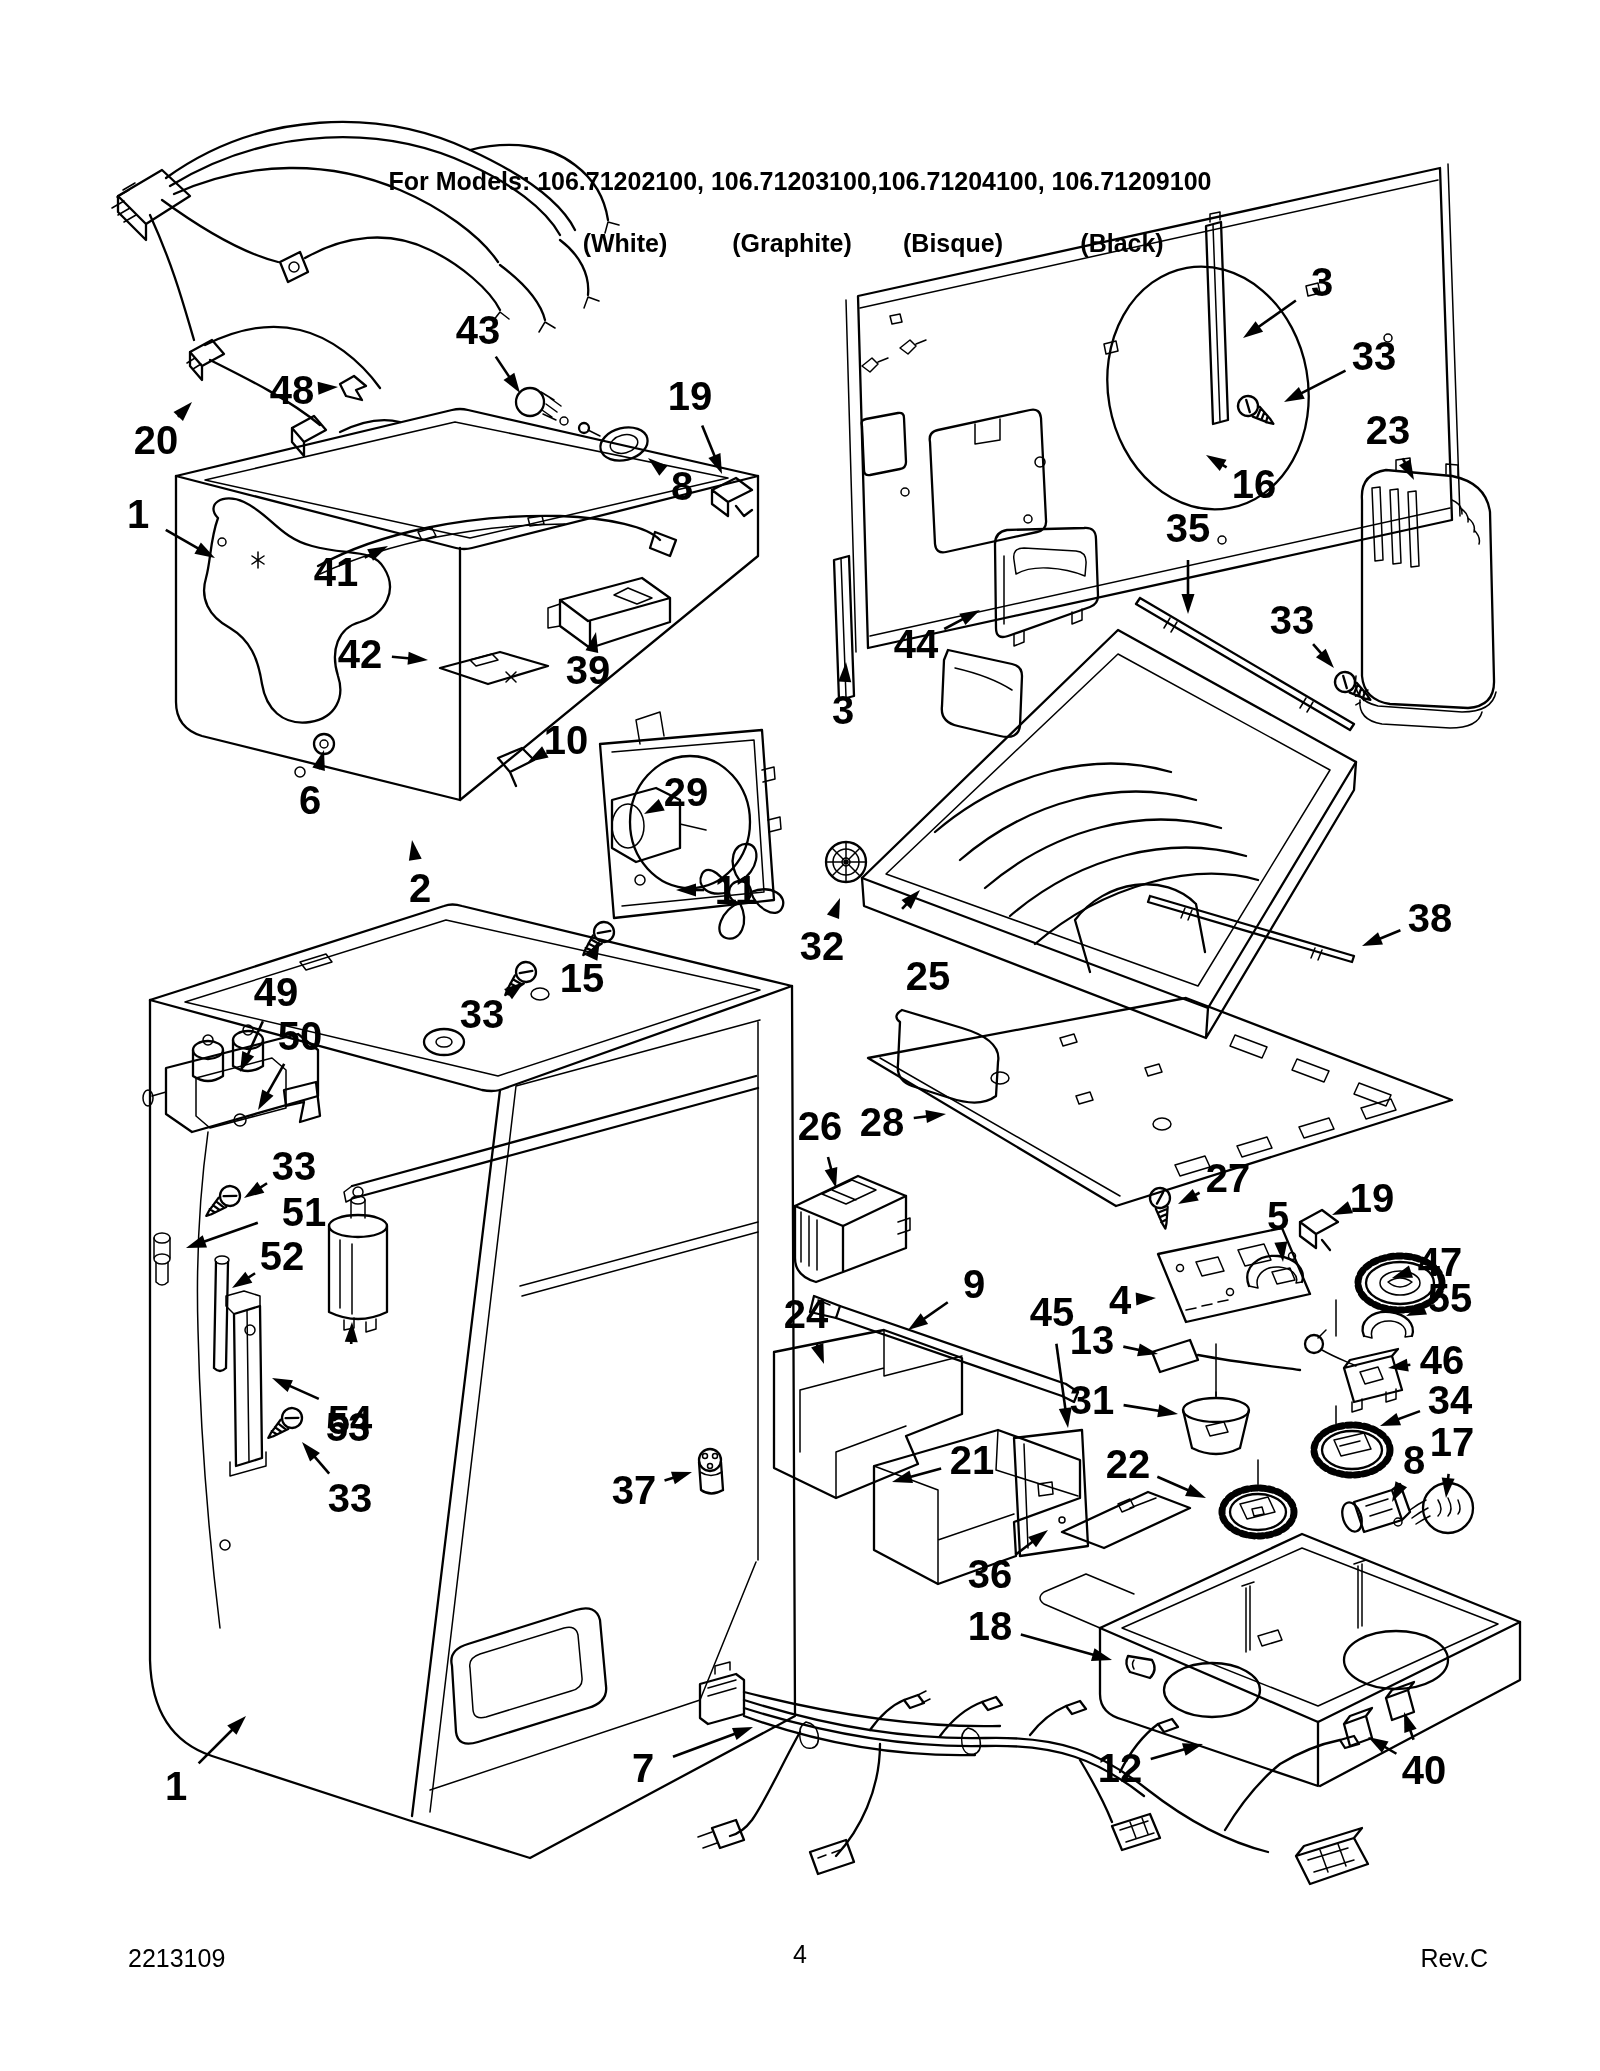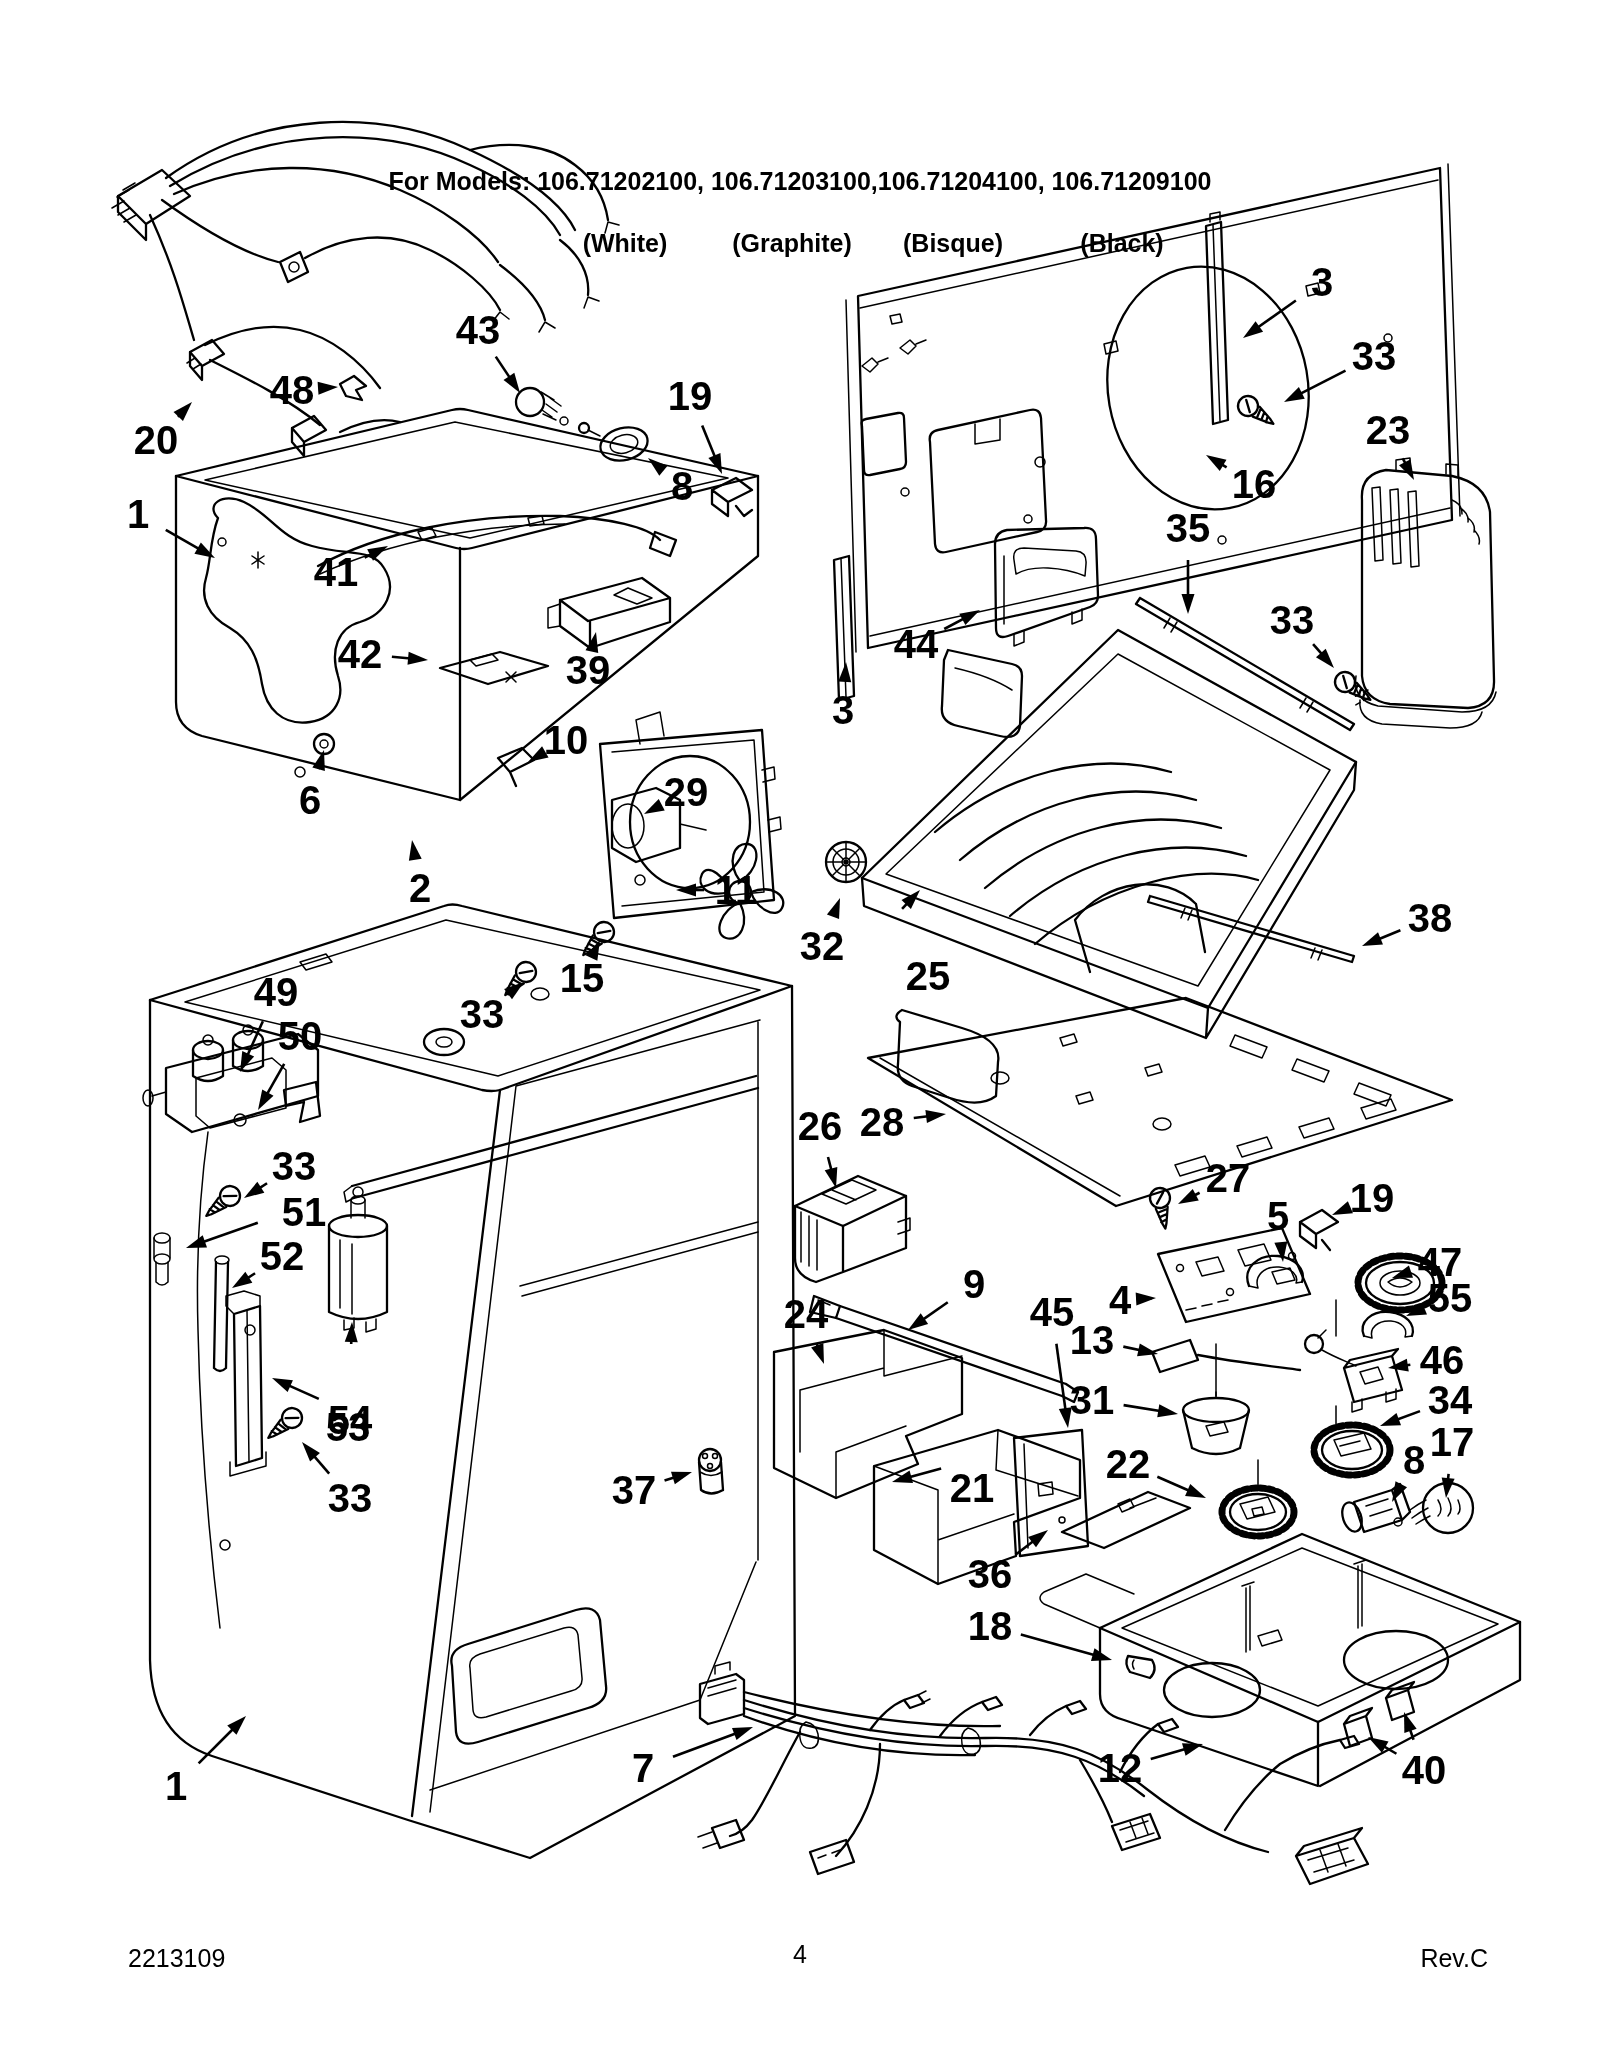--- a/index.html
+++ b/index.html
@@ -541,21 +541,21 @@
       <div class="callout" style="left: 1092px; top: 1340px;">13</div>
       <div class="callout" style="left: 1052px; top: 1312px;">45</div>
       <div class="callout" style="left: 1092px; top: 1400px;">31</div>
       <div class="callout" style="left: 1450px; top: 1400px;">34</div>
       <div class="callout" style="left: 1452px; top: 1442px;">17</div>
       <div class="callout" style="left: 1414px; top: 1460px;">8</div>
       <div class="callout" style="left: 350px; top: 1376px; margin-top: 44px;">54</div>
       <div class="callout" style="left: 348px; top: 1412px; margin-top: 15px;">53</div>
       <div class="callout" style="left: 350px; top: 1498px;">33</div>
       <div class="callout" style="left: 634px; top: 1490px;">37</div>
-      <div class="callout" style="left: 972px; top: 1460px; margin-top: 28px;">21</div>
+      <div class="callout" style="left: 972px; top: 1460px;">21</div>
       <div class="callout" style="left: 1128px; top: 1464px;">22</div>
       <div class="callout" style="left: 990px; top: 1574px;">36</div>
       <div class="callout" style="left: 990px; top: 1626px;">18</div>
       <div class="callout" style="left: 643px; top: 1768px;">7</div>
       <div class="callout" style="left: 1120px; top: 1768px;">12</div>
       <div class="callout" style="left: 1424px; top: 1770px;">40</div>
       <div class="callout" style="left: 176px; top: 1786px;">1</div>
     </div>
 
   <span class="footer-item" id="doc-number">2213109</span>

